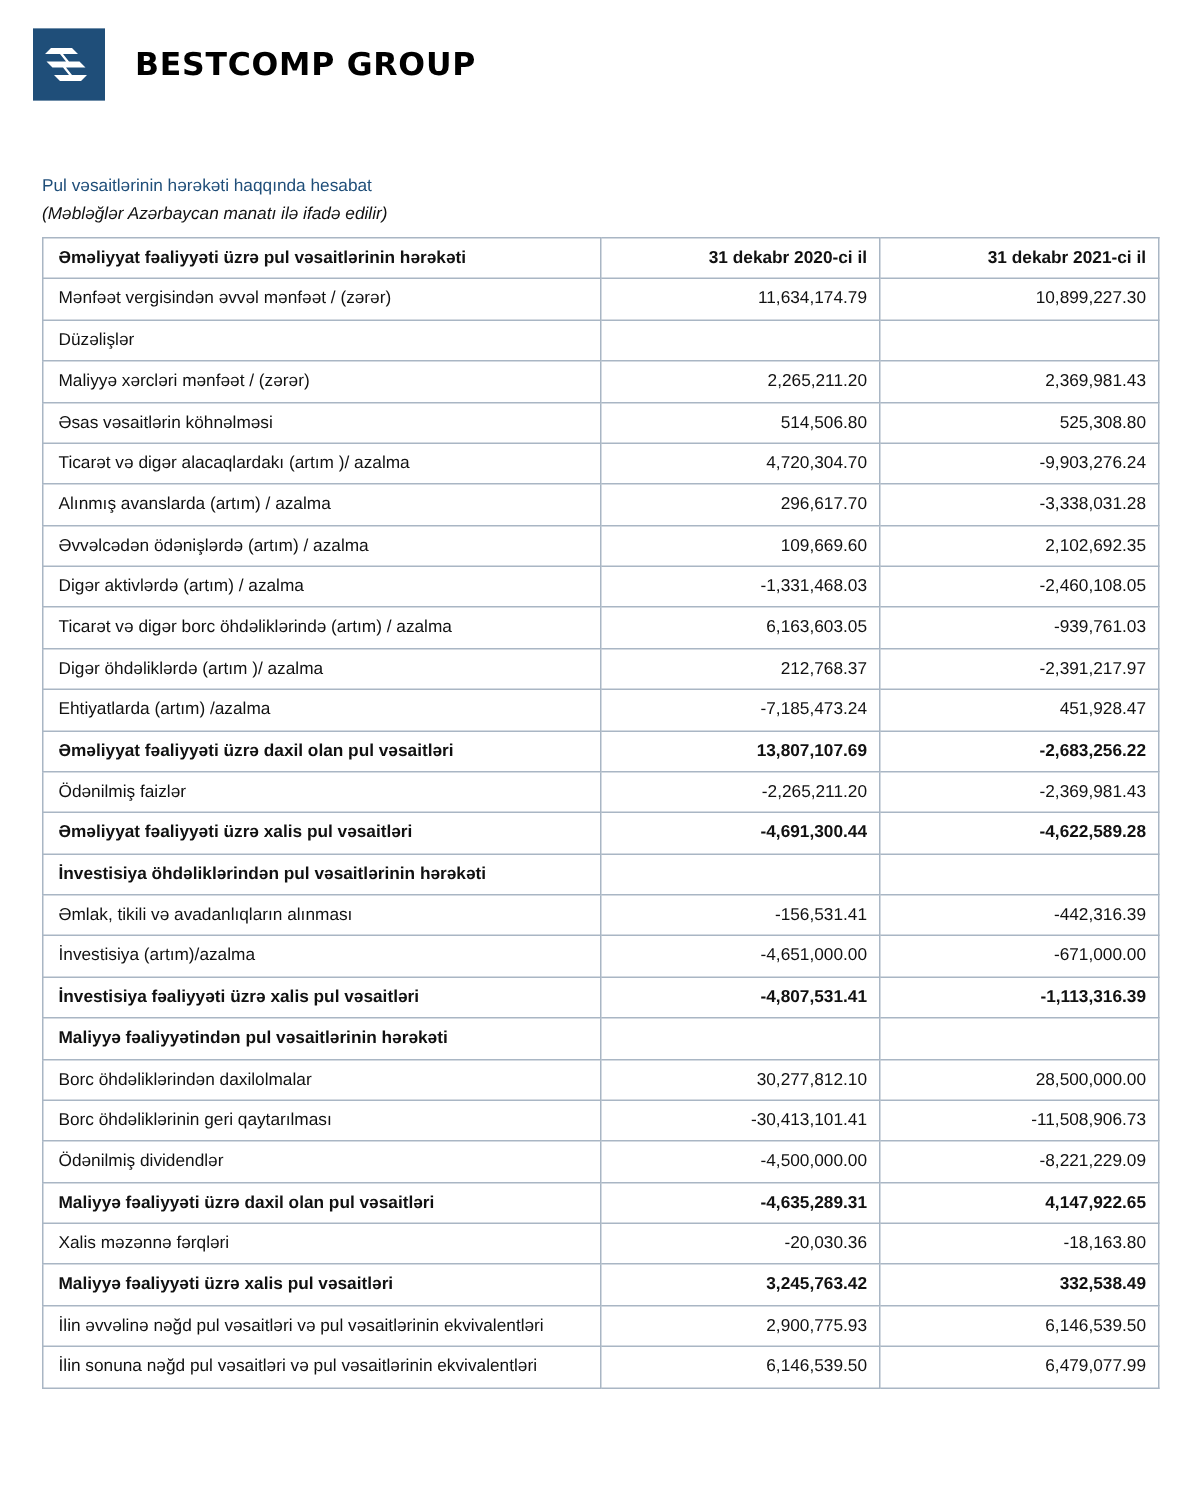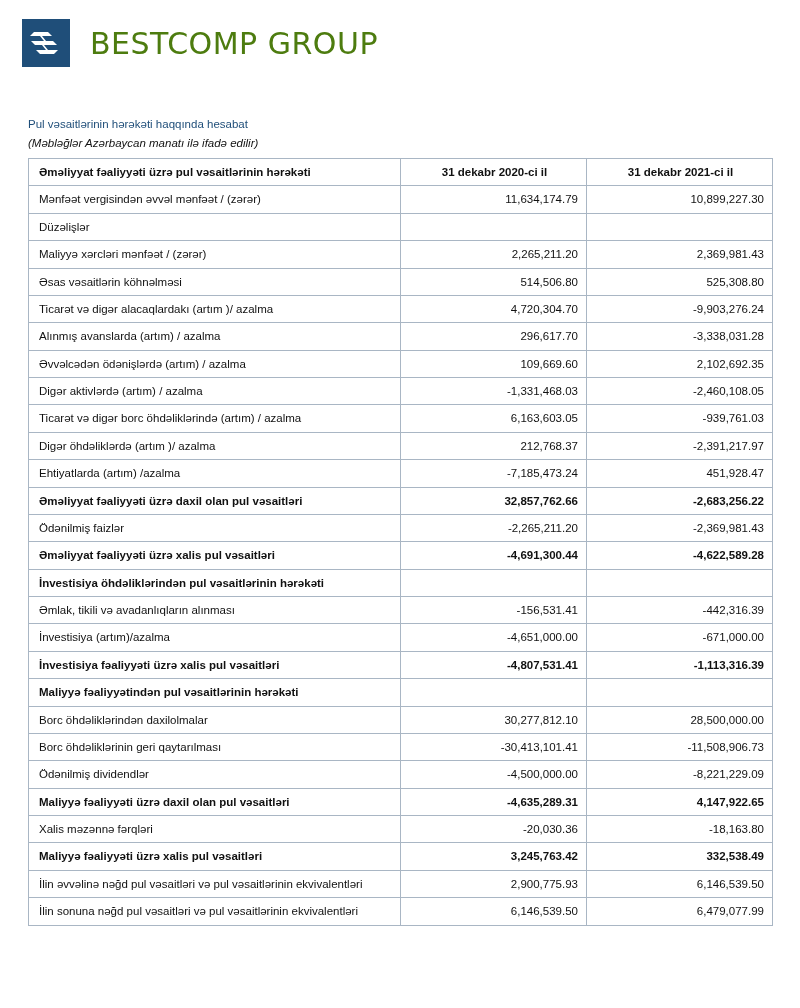--- a/index.html
+++ b/index.html
@@ -34,24 +34,24 @@
     height: 48px;
     background: #1f4e79;
     position: relative;
     flex: 0 0 auto;
     display: inline-block;
   }
   .logo-mark svg { display: block; }
   .logo-text {
     margin-left: 20px;
     font-family: "DejaVu Sans", sans-serif;
-    font-weight: normal;
-    font-size: 30px;
+    font-weight: bold;
+    font-size: 21px;
     letter-spacing: 0.5px;
-    color: #4d7c0f;
+    color: #000000;
     white-space: nowrap;
   }
 
   
   .doc-title {
     margin: 46px 0 0 28px;
     font-size: 11.5px;
     color: #1f4e79;
     font-weight: normal;
   }
@@ -77,21 +77,21 @@
     padding: 6px 8px 6px 10px;
     vertical-align: middle;
     line-height: 1.25;
     height: 26px;
   }
   col.c-label { width: 372px; }
   col.c-num   { width: 186px; }
 
   .hdr td {
     font-weight: bold;
-    text-align: center;
+    text-align: right;
     padding: 7px 8px;
   }
   .hdr td.label { text-align: left; }
 
   td.num {
     text-align: right;
     font-variant-numeric: tabular-nums;
     white-space: nowrap;
     padding-right: 10px;
   }
@@ -180,21 +180,21 @@
             <td class="num">212,768.37</td>
             <td class="num">-2,391,217.97</td>
           </tr>
           <tr>
             <td class="indent">Ehtiyatlarda (artım) /azalma</td>
             <td class="num">-7,185,473.24</td>
             <td class="num">451,928.47</td>
           </tr>
           <tr class="bold">
             <td class="">Əməliyyat fəaliyyəti üzrə daxil olan pul vəsaitləri</td>
-            <td class="num">32,857,762.66</td>
+            <td class="num">13,807,107.69</td>
             <td class="num">-2,683,256.22</td>
           </tr>
           <tr>
             <td class="indent">Ödənilmiş faizlər</td>
             <td class="num">-2,265,211.20</td>
             <td class="num">-2,369,981.43</td>
           </tr>
           <tr class="bold">
             <td class="">Əməliyyat fəaliyyəti üzrə xalis pul vəsaitləri</td>
             <td class="num">-4,691,300.44</td>

